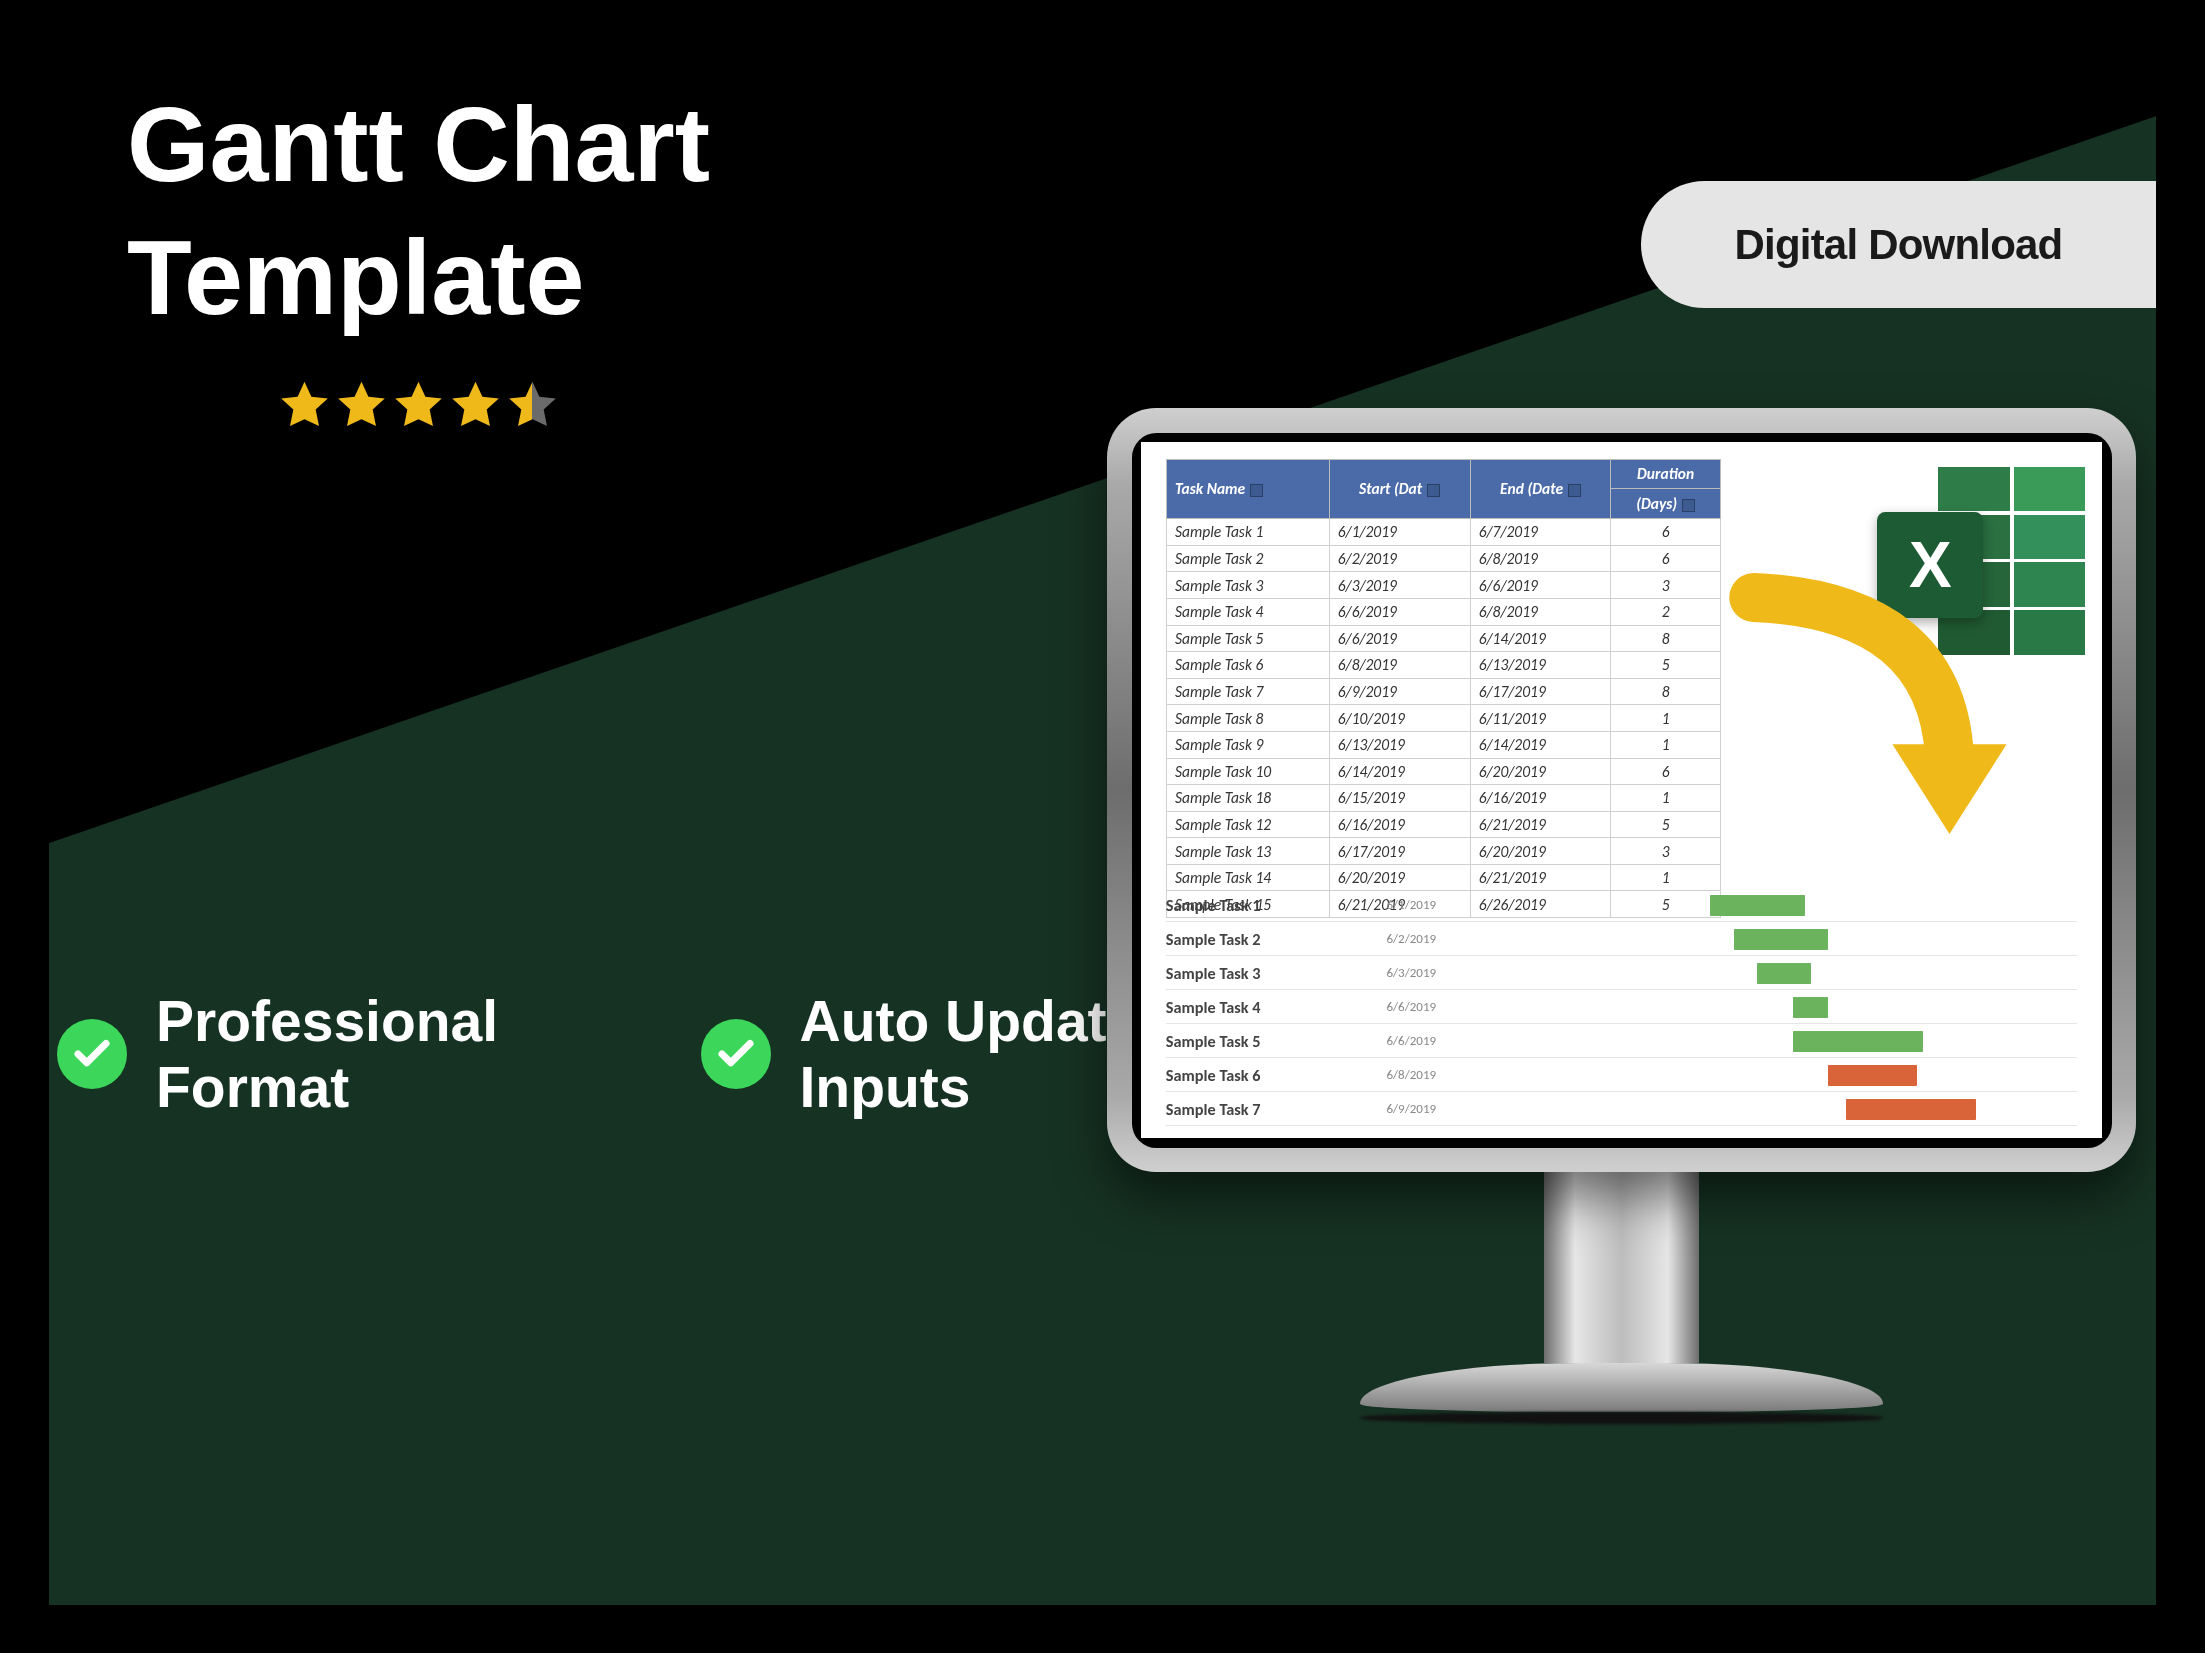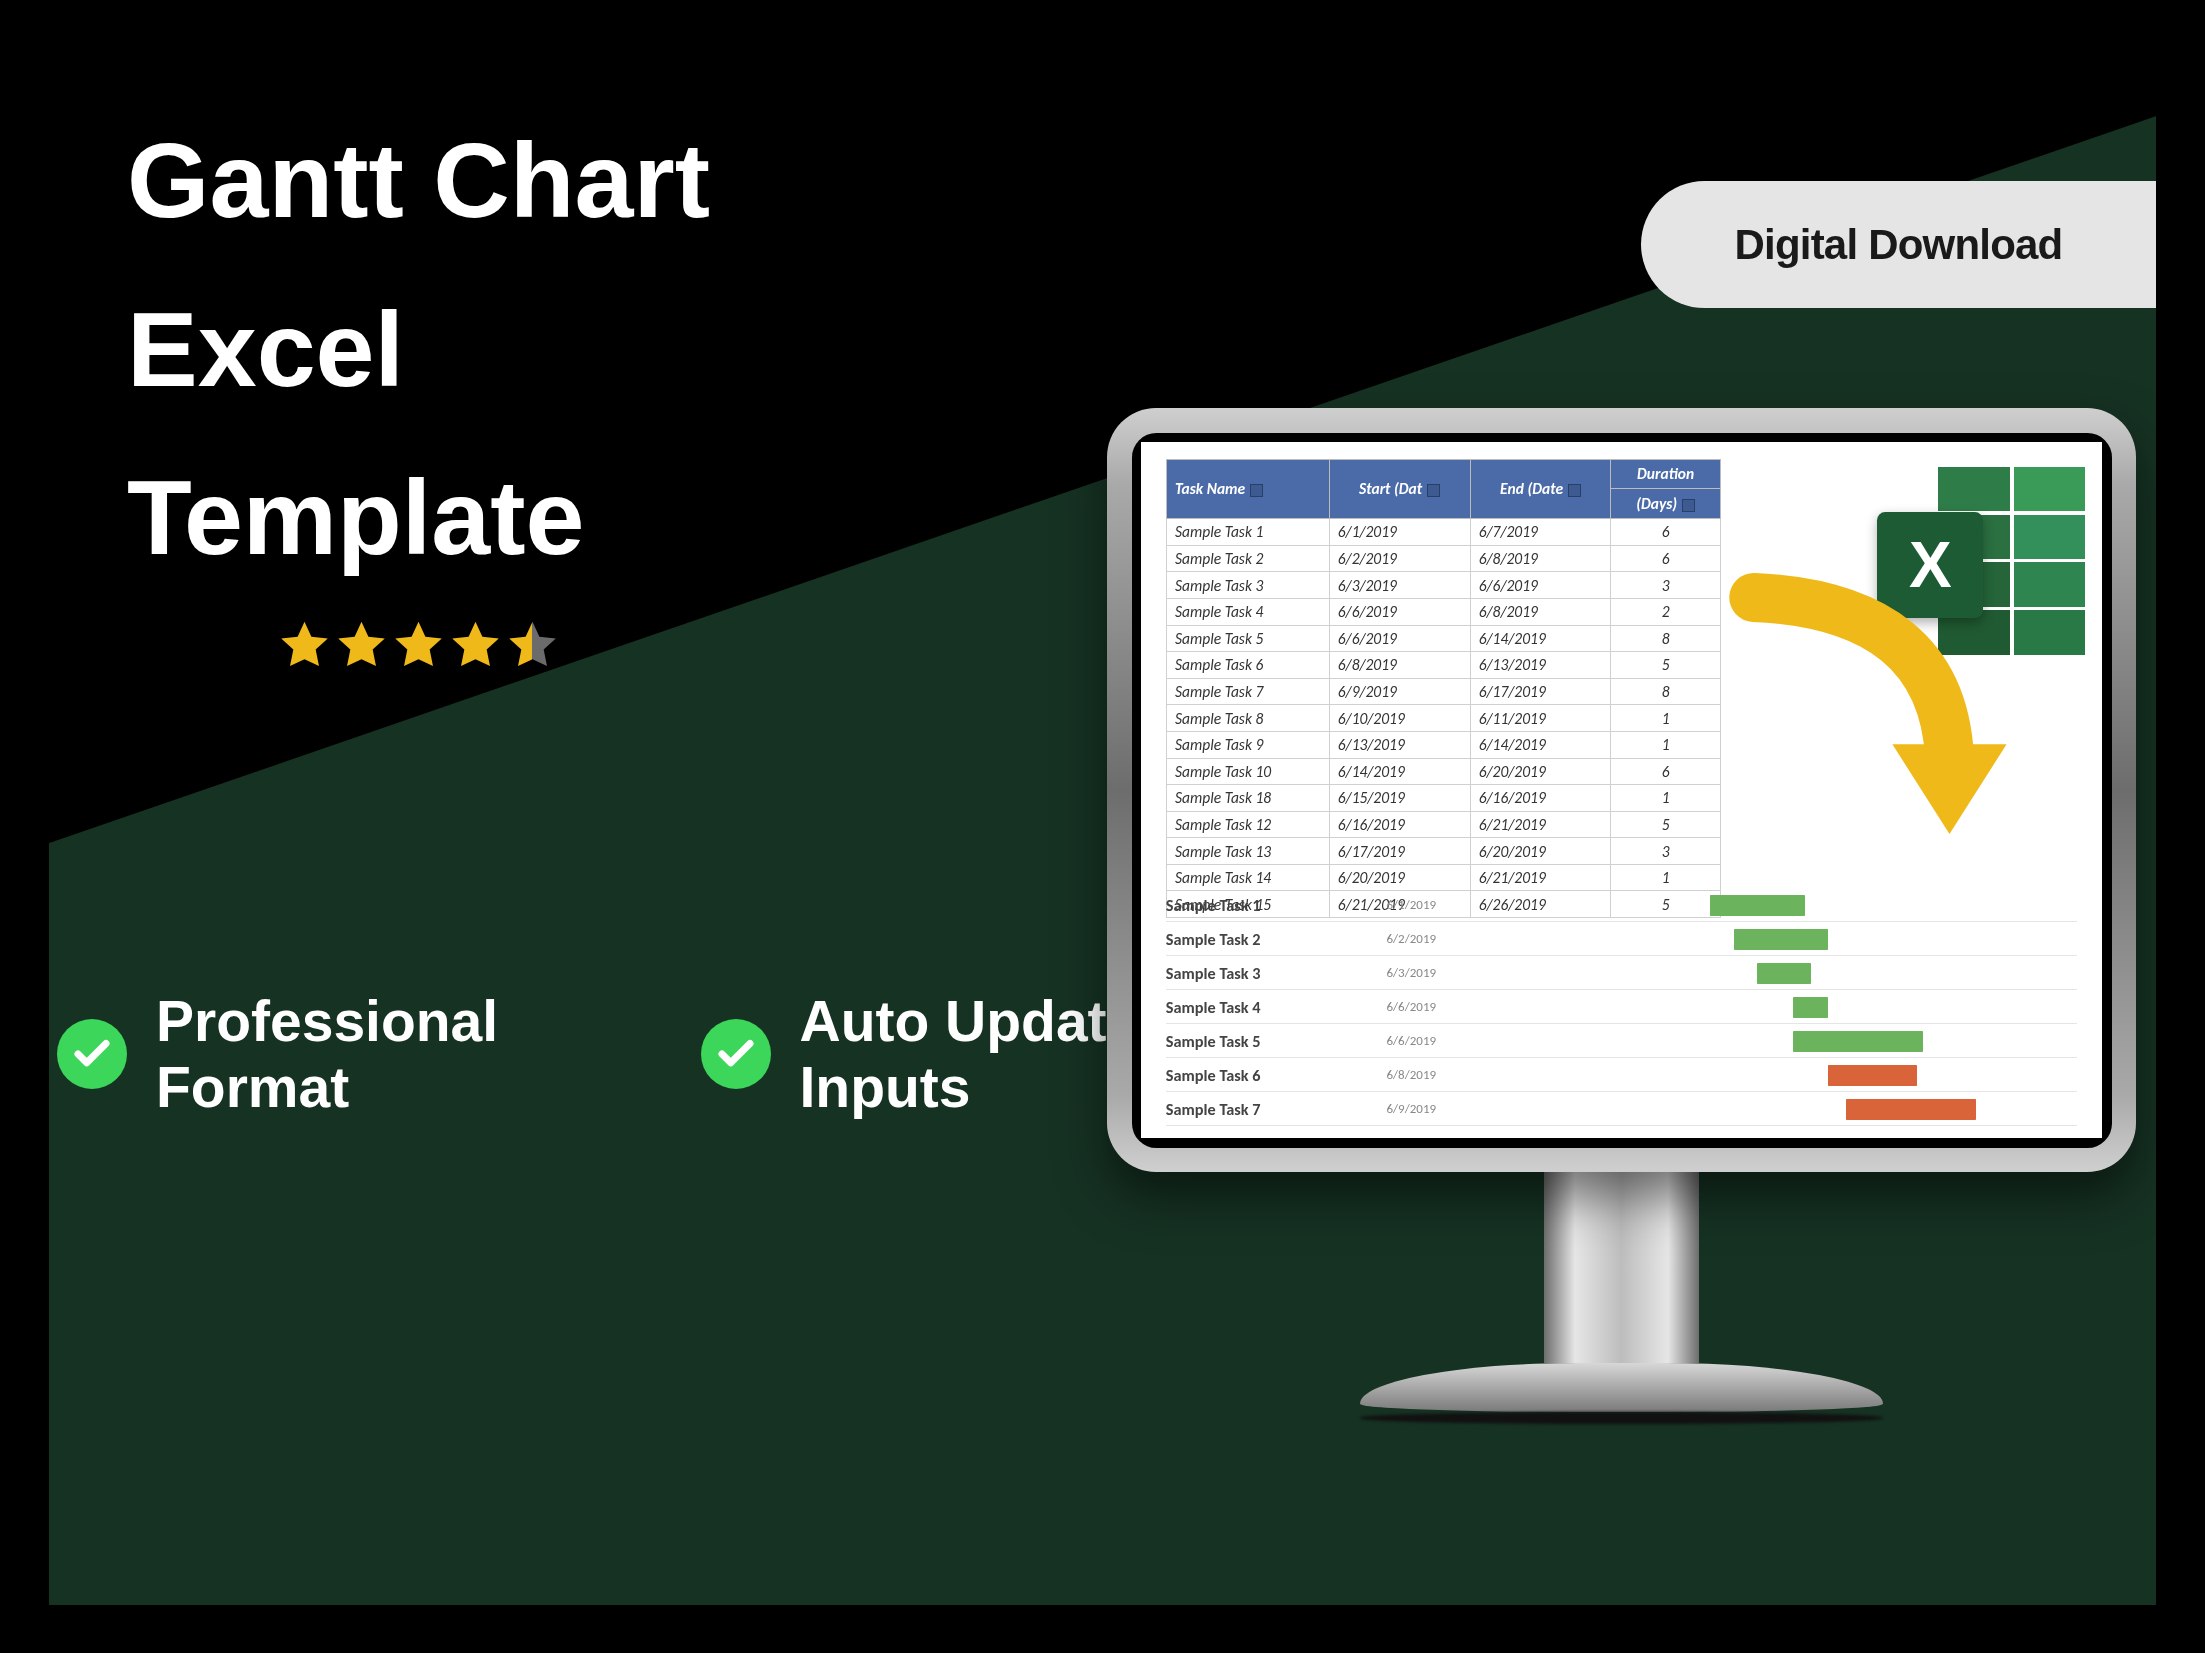--- a/index.html
+++ b/index.html
@@ -22,21 +22,21 @@
   .black-bars .left { position:absolute;left:0;top:0;width:49px;height:100%;background:#000;z-index:50;}
   .black-bars .right { position:absolute;right:0;top:0;width:49px;height:100%;background:#000;z-index:50;}
 
   .title-block {
     position: absolute;
     left: 127px; top: 78px;
     color: #fff;
     font-family: "Arial Black", Arial, sans-serif;
     font-weight: 900;
   }
-  .title-line { font-size: 106px; line-height: 1.25; margin-top: 36px; }
+  .title-line { font-size: 106px; line-height: 1.25; }
   .stars-row {
     text-align: center;
     margin-top: 24.5px;
     font-size: 57px;
     letter-spacing: 11.4px;
   }
   .star { display:inline-block; position:relative; width:57px; height:57px; vertical-align:middle;}
   .star svg { width:57px; height:57px; display:block;}
 
   .badge {
@@ -166,21 +166,20 @@
   <div class="dark-green-tri"></div>
   <div class="black-bars">
     <div class="top"></div>
       <div class="bottom"></div>
       <div class="left"></div>
       <div class="right"></div>
   </div>
 
   <div class="title-block">
     <div class="title-line">Gantt Chart</div>
-    <div class="title-line">Excel</div>
     <div class="title-line">Template</div>
     <div class="stars-row" id="stars-row"><span class="star"><svg viewBox="0 0 24 24">
             <path fill="#f0b91a" d="M12 2l2.9 6.3 6.9.7-5.1 4.7 1.4 6.9L12 17.8 5.9 20.6l1.4-6.9L2.2 9l6.9-.7z"></path>
           </svg></span><span class="star"><svg viewBox="0 0 24 24">
             <path fill="#f0b91a" d="M12 2l2.9 6.3 6.9.7-5.1 4.7 1.4 6.9L12 17.8 5.9 20.6l1.4-6.9L2.2 9l6.9-.7z"></path>
           </svg></span><span class="star"><svg viewBox="0 0 24 24">
             <path fill="#f0b91a" d="M12 2l2.9 6.3 6.9.7-5.1 4.7 1.4 6.9L12 17.8 5.9 20.6l1.4-6.9L2.2 9l6.9-.7z"></path>
           </svg></span><span class="star"><svg viewBox="0 0 24 24">
             <path fill="#f0b91a" d="M12 2l2.9 6.3 6.9.7-5.1 4.7 1.4 6.9L12 17.8 5.9 20.6l1.4-6.9L2.2 9l6.9-.7z"></path>
           </svg></span><span class="star"><svg viewBox="0 0 24 24">

